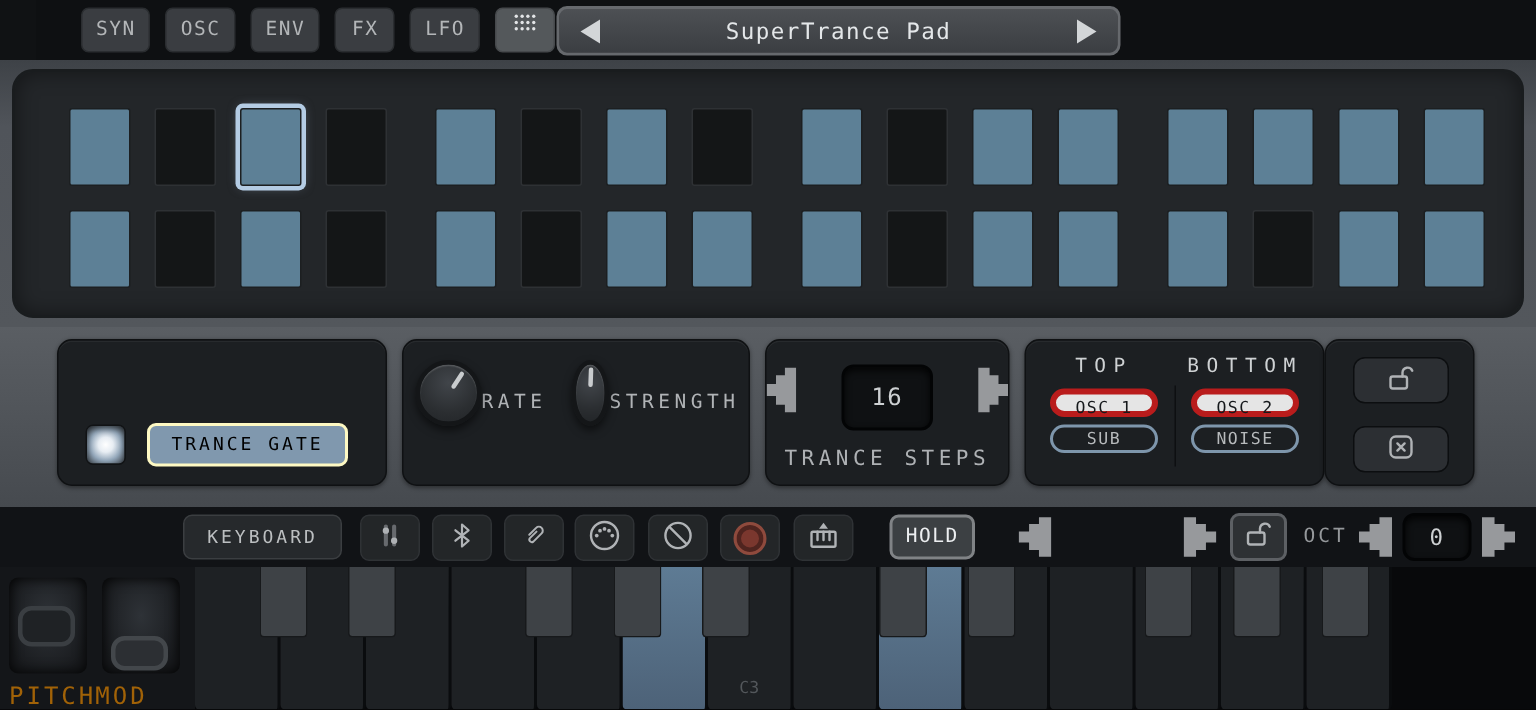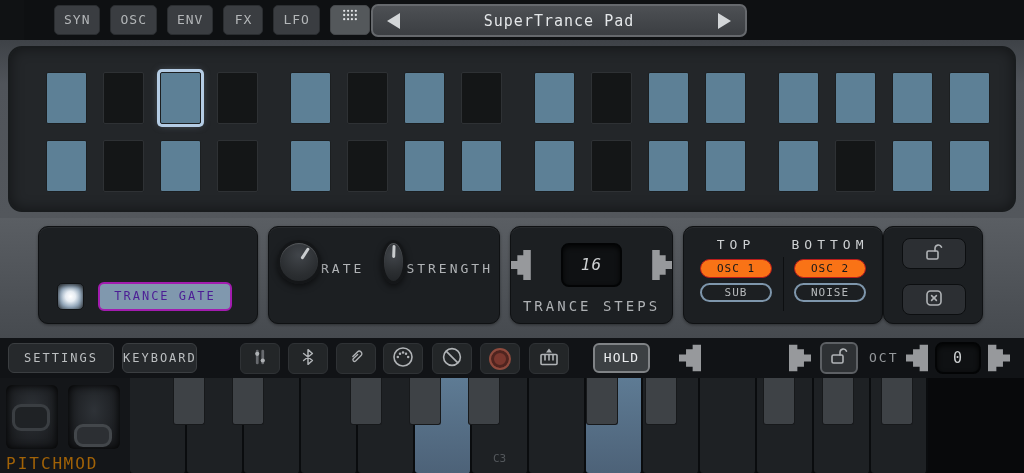--- a/index.html
+++ b/index.html
@@ -42,44 +42,44 @@
   #panel-steps{left:510px;width:163px;}
   #panel-routing{left:683px;width:200px;}
   #panel-side{left:883px;width:100px;}
 
   .mode-row{position:absolute;left:18px;display:flex;gap:14px;align-items:center;}
   .led{width:27px;height:27px;border-radius:5px;background:#43474b;border:1px solid #111315;
     box-shadow:inset 0 2px 4px rgba(0,0,0,.5);}
   .led.on{background:radial-gradient(circle at 50% 50%,#ffffff 0%,#e7edf3 28%,#93a7ba 60%,#454d55 95%);}
   .mode-btn{width:134px;height:29px;line-height:27px;text-align:center;font-size:12px;letter-spacing:2px;border-radius:6px;}
   .mode-btn.off{background:#3b3e42;border:1px solid #595c60;color:#c6c9cb;}
-  .mode-btn.sel{background:#8098ae;border:2px solid #a21caf;color:#4c1d95;line-height:25px;}
+  .mode-btn.sel{background:#8098ae;border:2px solid #fef9c3;color:#000000;line-height:25px;}
 
   .knob-col{position:absolute;top:13px;display:flex;flex-direction:row;align-items:center;}
   .knob{width:44px;height:44px;border-radius:50%;border:3px solid #141618;position:relative;
     background:radial-gradient(circle at 50% 32%,#41454a,#2b2e31 62%,#212427);
     box-shadow:0 3px 6px rgba(0,0,0,.55),inset 0 1px 1px rgba(255,255,255,.18);}
   .knob-rot{position:absolute;inset:0;}
   .knob-ptr{position:absolute;left:50%;top:2px;width:3px;height:13px;margin-left:-1.5px;background:#c9ccce;border-radius:2px;}
   .knob-label{margin-top:12px;font-size:13px;letter-spacing:3px;color:#b0b3b6;}
 
-  .steps-cluster{position:absolute;top:16px;left:0;right:0;display:flex;justify-content:center;align-items:center;gap:30px;font-style:italic;}
+  .steps-cluster{position:absolute;top:16px;left:0;right:0;display:flex;justify-content:center;align-items:flex-start;gap:30px;}
   .px-arrow{width:20px;height:34px;background:#97999c;
     clip-path:polygon(100% 6%,100% 94%,62% 94%,62% 79%,32% 79%,32% 62%,0% 62%,0% 38%,32% 38%,32% 21%,62% 21%,62% 6%);}
   .px-arrow.right{clip-path:polygon(0% 6%,0% 94%,38% 94%,38% 79%,68% 79%,68% 62%,100% 62%,100% 38%,68% 38%,68% 21%,62% 21%,38% 21%,38% 6%);}
   .value-box{background:#0f1113;border:2px solid #030405;border-radius:8px;color:#cdd0d2;
     box-shadow:inset 0 2px 5px rgba(0,0,0,.8);text-align:center;}
   #steps-value{width:62px;height:44px;line-height:40px;font-size:16px;letter-spacing:1px;}
   .panel-caption{position:absolute;bottom:9px;left:0;right:0;text-align:center;font-size:14px;letter-spacing:3px;color:#aeb1b4;}
 
   .route-col{position:absolute;top:10px;width:96px;}
   .route-col .hdr{text-align:center;font-size:13px;letter-spacing:5px;color:#ced1d3;margin-bottom:7px;}
   .pill{width:72px;height:19px;margin:5px auto 0;border-radius:10px;font-size:11px;letter-spacing:1px;
     text-align:center;line-height:17px;}
-  .pill.filled{background:#f97316;border:1px solid #b91c1c;color:#15181b;}
+  .pill.filled{background:#e5e5e5;border:4px solid #b91c1c;color:#15181b;}
   .pill.outline{background:transparent;border:2px solid #7e96ac;color:#b7babc;line-height:15px;}
   #route-divider{position:absolute;left:99px;top:30px;bottom:12px;width:1px;background:#0d0f11;}
 
   .side-btn{position:absolute;left:18px;width:64px;height:31px;background:#2c2f33;border:1px solid #0c0e10;
     border-radius:8px;display:flex;align-items:center;justify-content:center;}
 
   
   #toolbar{position:absolute;left:0;top:338px;width:1024px;height:40px;background:#111316;}
   .tb-big{position:absolute;top:5px;height:30px;line-height:28px;text-align:center;background:#26292c;
     border:1px solid #3b3e41;border-radius:6px;color:#bcbfc1;font-size:12px;letter-spacing:2px;}
@@ -272,22 +272,21 @@
         <div class="side-btn" style="top: 57px;">
           <span><svg width="24" height="24" viewBox="0 0 24 24" fill="none" stroke="#b0b3b6" stroke-width="1.6" stroke-linecap="round" stroke-linejoin="round">
               <rect x="5" y="5" width="14" height="14" rx="3.5"></rect>
               <path d="M9.6 9.6 L14.4 14.4 M14.4 9.6 L9.6 14.4"></path>
             </svg></span>
         </div>
       </div>
   </div>
 
   <div id="toolbar">
-    <div class="tb-big" style="left:8px;width:106px;">SETTINGS</div>
-    <div class="tb-big" style="left:122px;width:75px;">KEYBOARD</div>
+    <div class="tb-big" style="left:122px;width:106px;">KEYBOARD</div>
     <div id="toolbar-icons">
         <div class="tb-icon" style="left: 240px;">
           <span><svg width="22" height="22" viewBox="0 0 24 24" fill="none" stroke="#b0b3b6" stroke-width="1.6" stroke-linecap="round" stroke-linejoin="round">
               <path d="M9 5.5 V18.5 M15 5.5 V18.5" stroke="#676a6e" stroke-width="3"></path>
               <circle cx="9" cy="8.5" r="2.3" fill="#aeb1b4" stroke="none"></circle>
               <circle cx="15" cy="15.8" r="2.3" fill="#aeb1b4" stroke="none"></circle>
             </svg></span>
         </div>
         <div class="tb-icon" style="left: 288px;">
           <span><svg width="22" height="22" viewBox="0 0 24 24" fill="none" stroke="#b0b3b6" stroke-width="1.6" stroke-linecap="round" stroke-linejoin="round">

